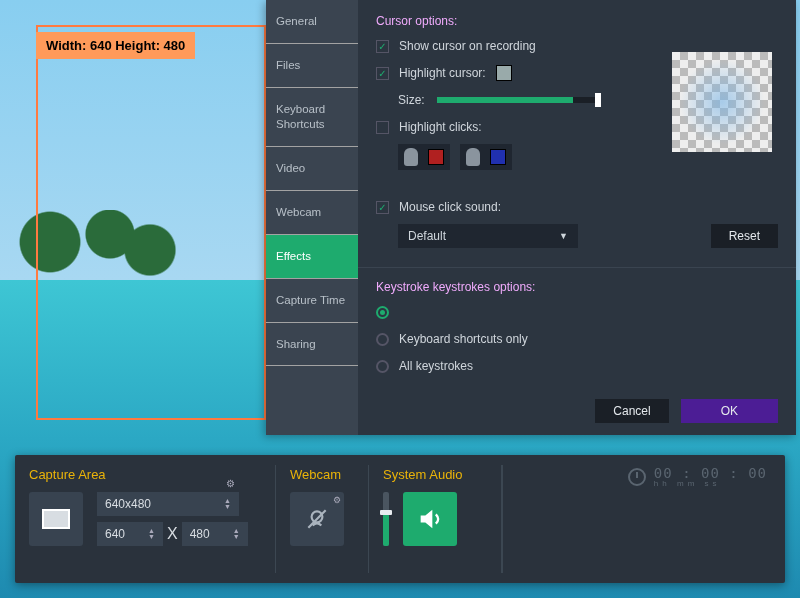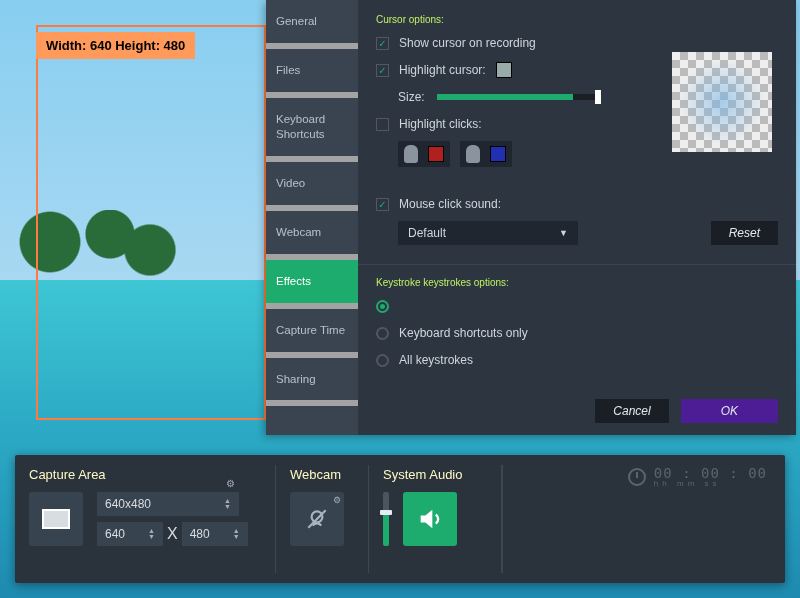--- a/index.html
+++ b/index.html
@@ -11,25 +11,25 @@
   .bg-trees { position: absolute; top: 210px; left: -10px; width: 200px; height: 80px; background: radial-gradient(circle at 30% 40%, #2a6b3a 0%, #2a6b3a 20%, transparent 21%), radial-gradient(circle at 60% 30%, #2a6b3a 0%, #2a6b3a 18%, transparent 19%), radial-gradient(circle at 80% 50%, #2a6b3a 0%, #2a6b3a 15%, transparent 16%); }
   .bg-water { position: absolute; top: 280px; left: 0; right: 0; bottom: 0; background: linear-gradient(#3ec6d4, #2ba8c4 50%, #1e8ab0); }
   
   
   .capture-frame { position: absolute; left: 36px; top: 25px; width: 230px; height: 395px; border: 2px solid #ff7a40; z-index: 2; }
   .capture-label { position: absolute; left: 36px; top: 32px; background: #ff9a5a; color: #000; font-size: 13px; font-weight: bold; padding: 6px 10px; z-index: 3; }
   
   
   .dialog { position: absolute; right: 4px; top: 0; width: 530px; height: 435px; background: #2c3540; z-index: 5; display: flex; box-shadow: -2px 2px 8px rgba(0,0,0,.3); }
   .tabs { width: 92px; background: #3a4450; display: flex; flex-direction: column; }
-  .tab { padding: 14px 10px; font-size: 11.5px; color: #b8c0c8; border-bottom: 6px solid #a3a3a3; cursor: pointer; line-height: 1.3; }
+  .tab { padding: 14px 10px; font-size: 11.5px; color: #b8c0c8; border-bottom: 1px solid #a3a3a3; cursor: pointer; line-height: 1.3; }
   .tab.active { background: #1eab6e; color: #fff; }
   .pane { flex: 1; padding: 14px 18px 12px 18px; color: #d0d6dc; font-size: 12px; display: flex; flex-direction: column; }
   
-  .section-title { color: #bef264; margin-bottom: 8px; font-size: 10px; }
+  .section-title { color: #f0abfc; margin-bottom: 8px; font-size: 12px; }
   .row { display: flex; align-items: center; margin-bottom: 7px; min-height: 20px; }
   .check { width: 13px; height: 13px; border: 1px solid #556; margin-right: 10px; display: inline-flex; align-items: center; justify-content: center; font-size: 10px; color: #1eab6e; }
   .check.on::after { content: "✓"; }
   .indent { padding-left: 22px; }
   .slider { position: relative; width: 160px; height: 6px; background: #1eab6e; margin: 0 12px; }
   .slider::after { content: ""; position: absolute; right: -4px; top: -4px; width: 6px; height: 14px; background: #fff; }
   .slider-track-dark { position: absolute; right: 0; top: 0; width: 24px; height: 6px; background: #1a1f26; }
   .color-sw { width: 16px; height: 16px; margin-left: 4px; border: 1px solid #000; }
   .swatch-grey { background: #9aa; }
   .mouse-icon { width: 14px; height: 18px; background: #8a949e; border-radius: 6px 6px 3px 3px; }
@@ -37,34 +37,34 @@
   
   .preview { position: absolute; right: 24px; top: 52px; width: 100px; height: 100px; 
     background-image: 
       radial-gradient(circle at 50% 50%, rgba(120,180,230,.6) 0%, rgba(120,180,230,.1) 50%, transparent 60%),
       linear-gradient(45deg, #bbb 25%, transparent 25%), linear-gradient(-45deg, #bbb 25%, transparent 25%),
       linear-gradient(45deg, transparent 75%, #bbb 75%), linear-gradient(-45deg, transparent 75%, #bbb 75%);
     background-size: 100% 100%, 16px 16px, 16px 16px, 16px 16px, 16px 16px;
     background-position: center, 0 0, 0 8px, 8px -8px, -8px 0; background-color: #eee; }
   
   .select { background: #1f2630; color: #cfd6dc; padding: 5px 10px; width: 180px; display: flex; justify-content: space-between; align-items: center; font-size: 12px; }
-  .btn { background: #1a1f26; color: #e4e8ec; padding: 5px 18px; font-size: 12px; border: none; cursor: pointer; font-style: italic; }
+  .btn { background: #1a1f26; color: #e4e8ec; padding: 5px 18px; font-size: 12px; border: none; cursor: pointer; }
   .btn.ok { background: #4c1d95; padding: 5px 40px; }
   
   .divider { height: 1px; background: #3a4450; margin: 12px -18px; }
   .radio { width: 13px; height: 13px; border-radius: 50%; border: 2px solid #556; margin-right: 10px; display: inline-flex; align-items: center; justify-content: center; }
   .radio.on { border-color: #1eab6e; }
   .radio.on::after { content: ""; width: 5px; height: 5px; border-radius: 50%; background: #1eab6e; }
   .dialog-footer { margin-top: auto; display: flex; justify-content: flex-end; gap: 12px; padding-top: 10px; }
   
   
   .bar { position: absolute; left: 15px; right: 15px; bottom: 15px; height: 128px; background: #2a323c; z-index: 8; display: flex; color: #d8dde2; border-radius: 2px; box-shadow: 0 2px 10px rgba(0,0,0,.4); }
   .bar-sec { padding: 12px 14px 10px 14px; position: relative; }
   .bar-sep { width: 1px; background: #3c4752; margin: 10px 0; }
-  .bar-title { font-size: 13px; color: #fef9c3; margin-bottom: 10px; }
+  .bar-title { font-size: 13px; color: #eab308; margin-bottom: 10px; }
   
   .cap-area { width: 260px; }
   .cap-body { display: flex; gap: 14px; align-items: center; }
   .cap-icon { width: 54px; height: 54px; background: #384350; border-radius: 3px; display: flex; align-items: center; justify-content: center; }
   .cap-icon-inner { width: 28px; height: 20px; border: 2px solid #fff; background: #d8dde2; position: relative; }
   .cap-selects { display: flex; flex-direction: column; gap: 6px; }
   .sel { background: #384350; padding: 5px 8px; display: flex; align-items: center; gap: 8px; font-size: 12px; position: relative; }
   .sel .arrows { margin-left: auto; display: flex; flex-direction: column; font-size: 7px; line-height: 6px; color: #aab; }
   .wh-row { display: flex; gap: 4px; align-items: center; text-align: center; }
   .wh { width: 66px; }

